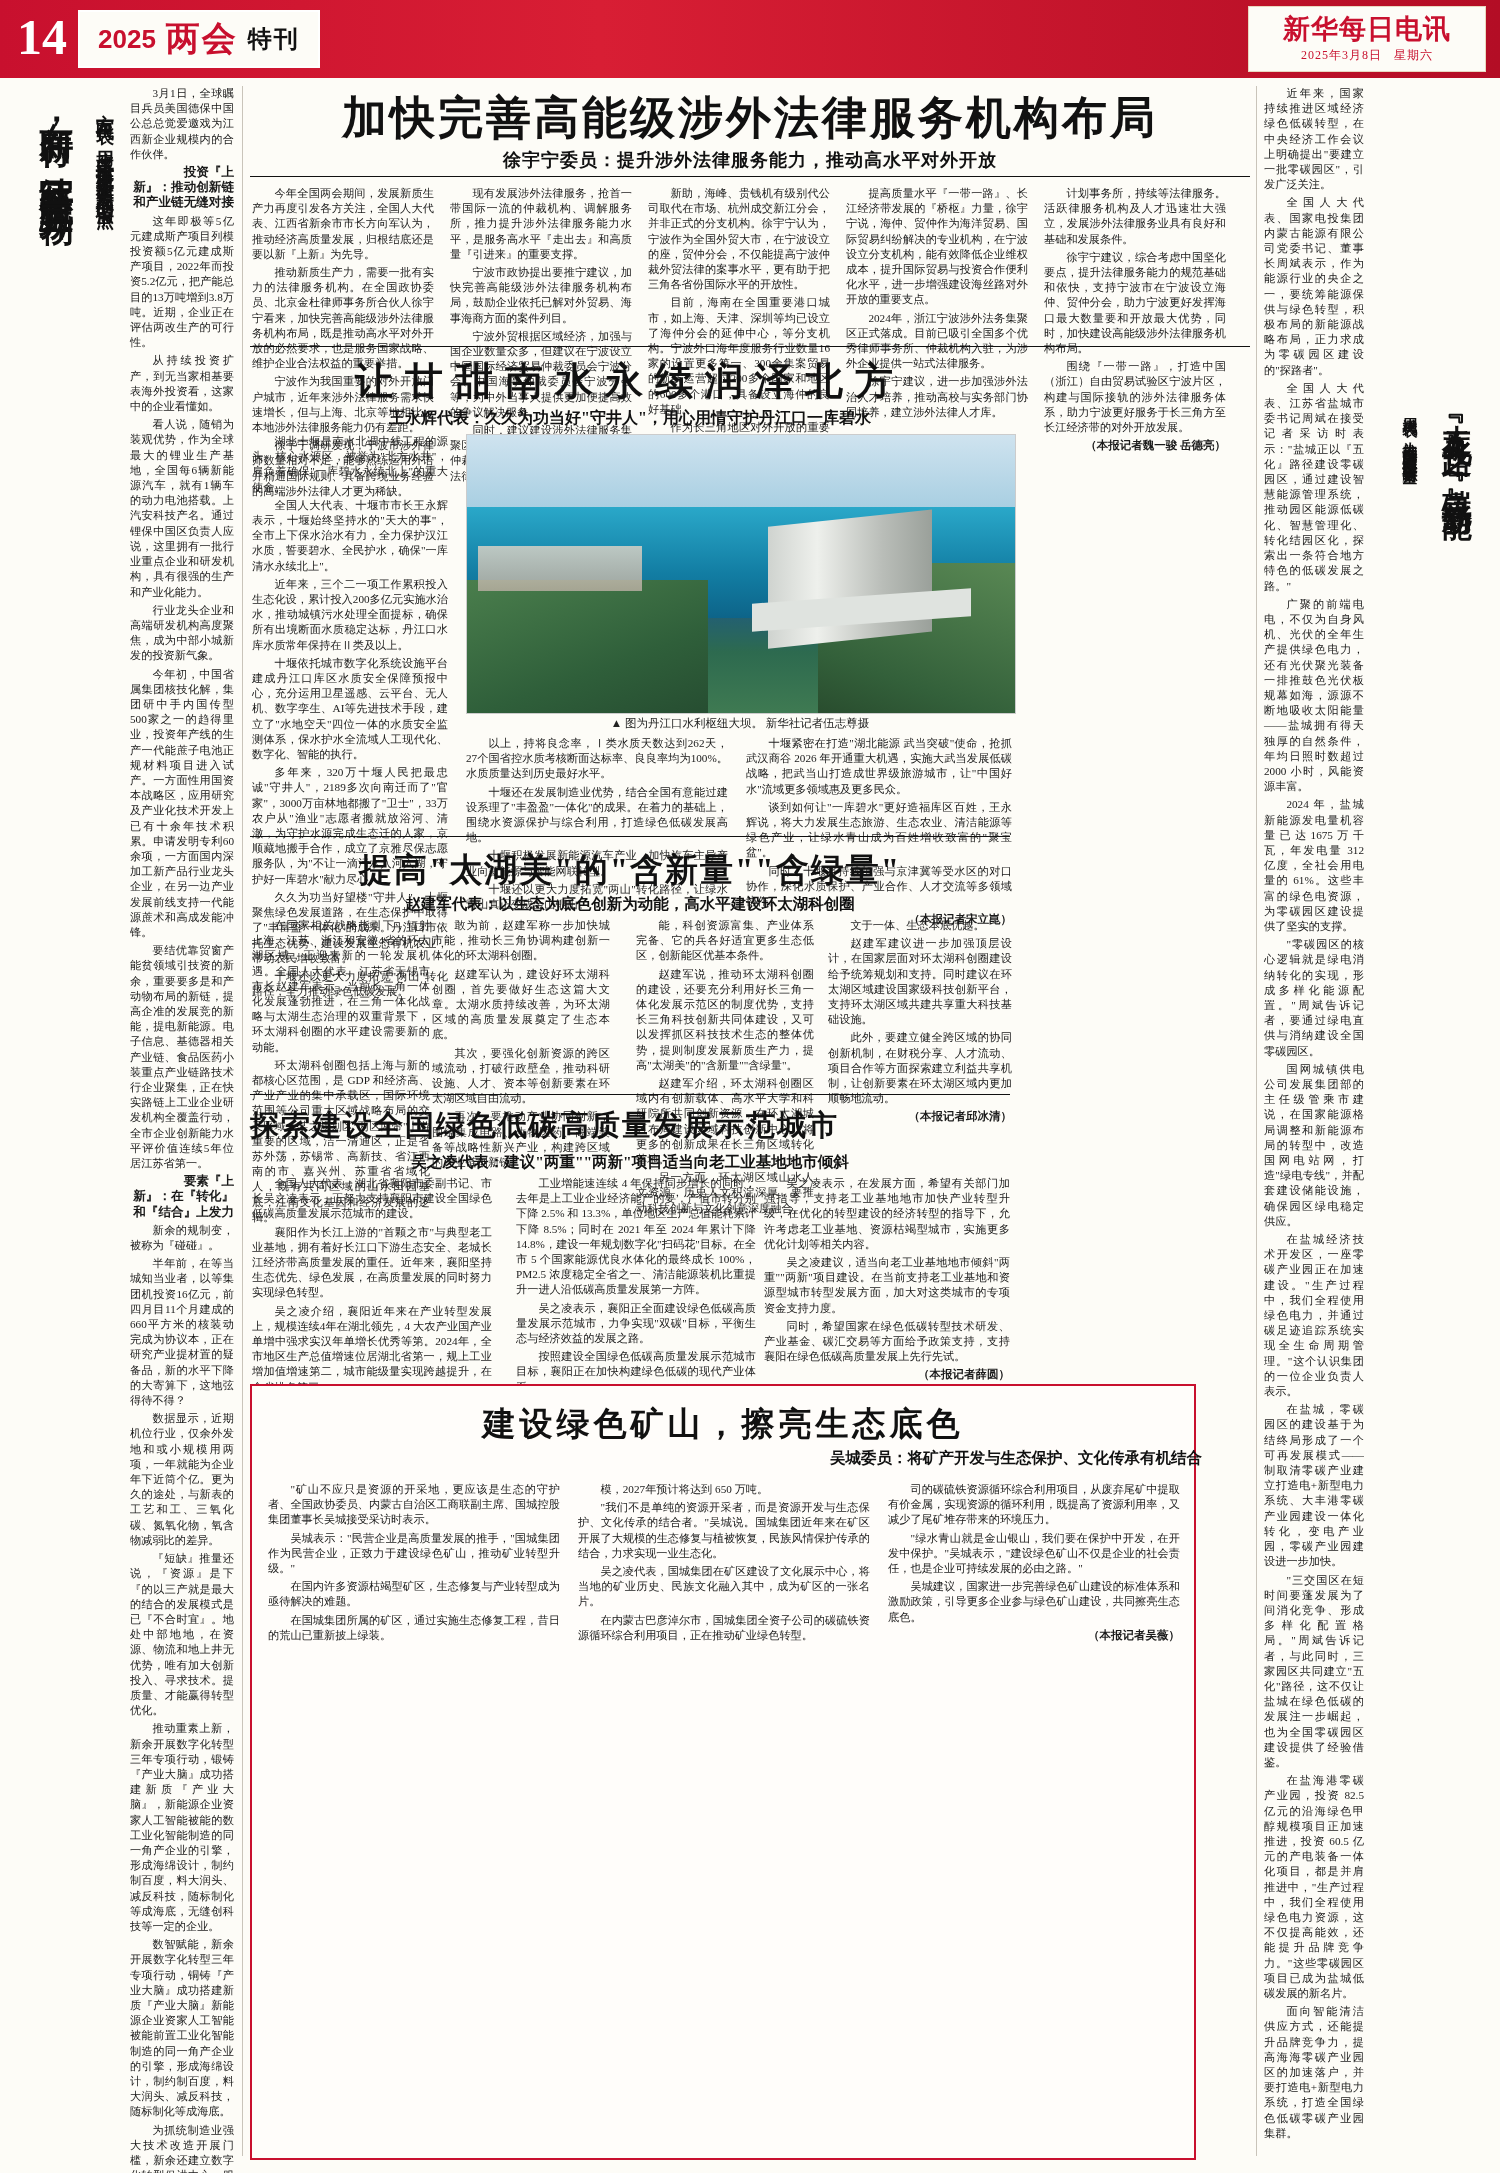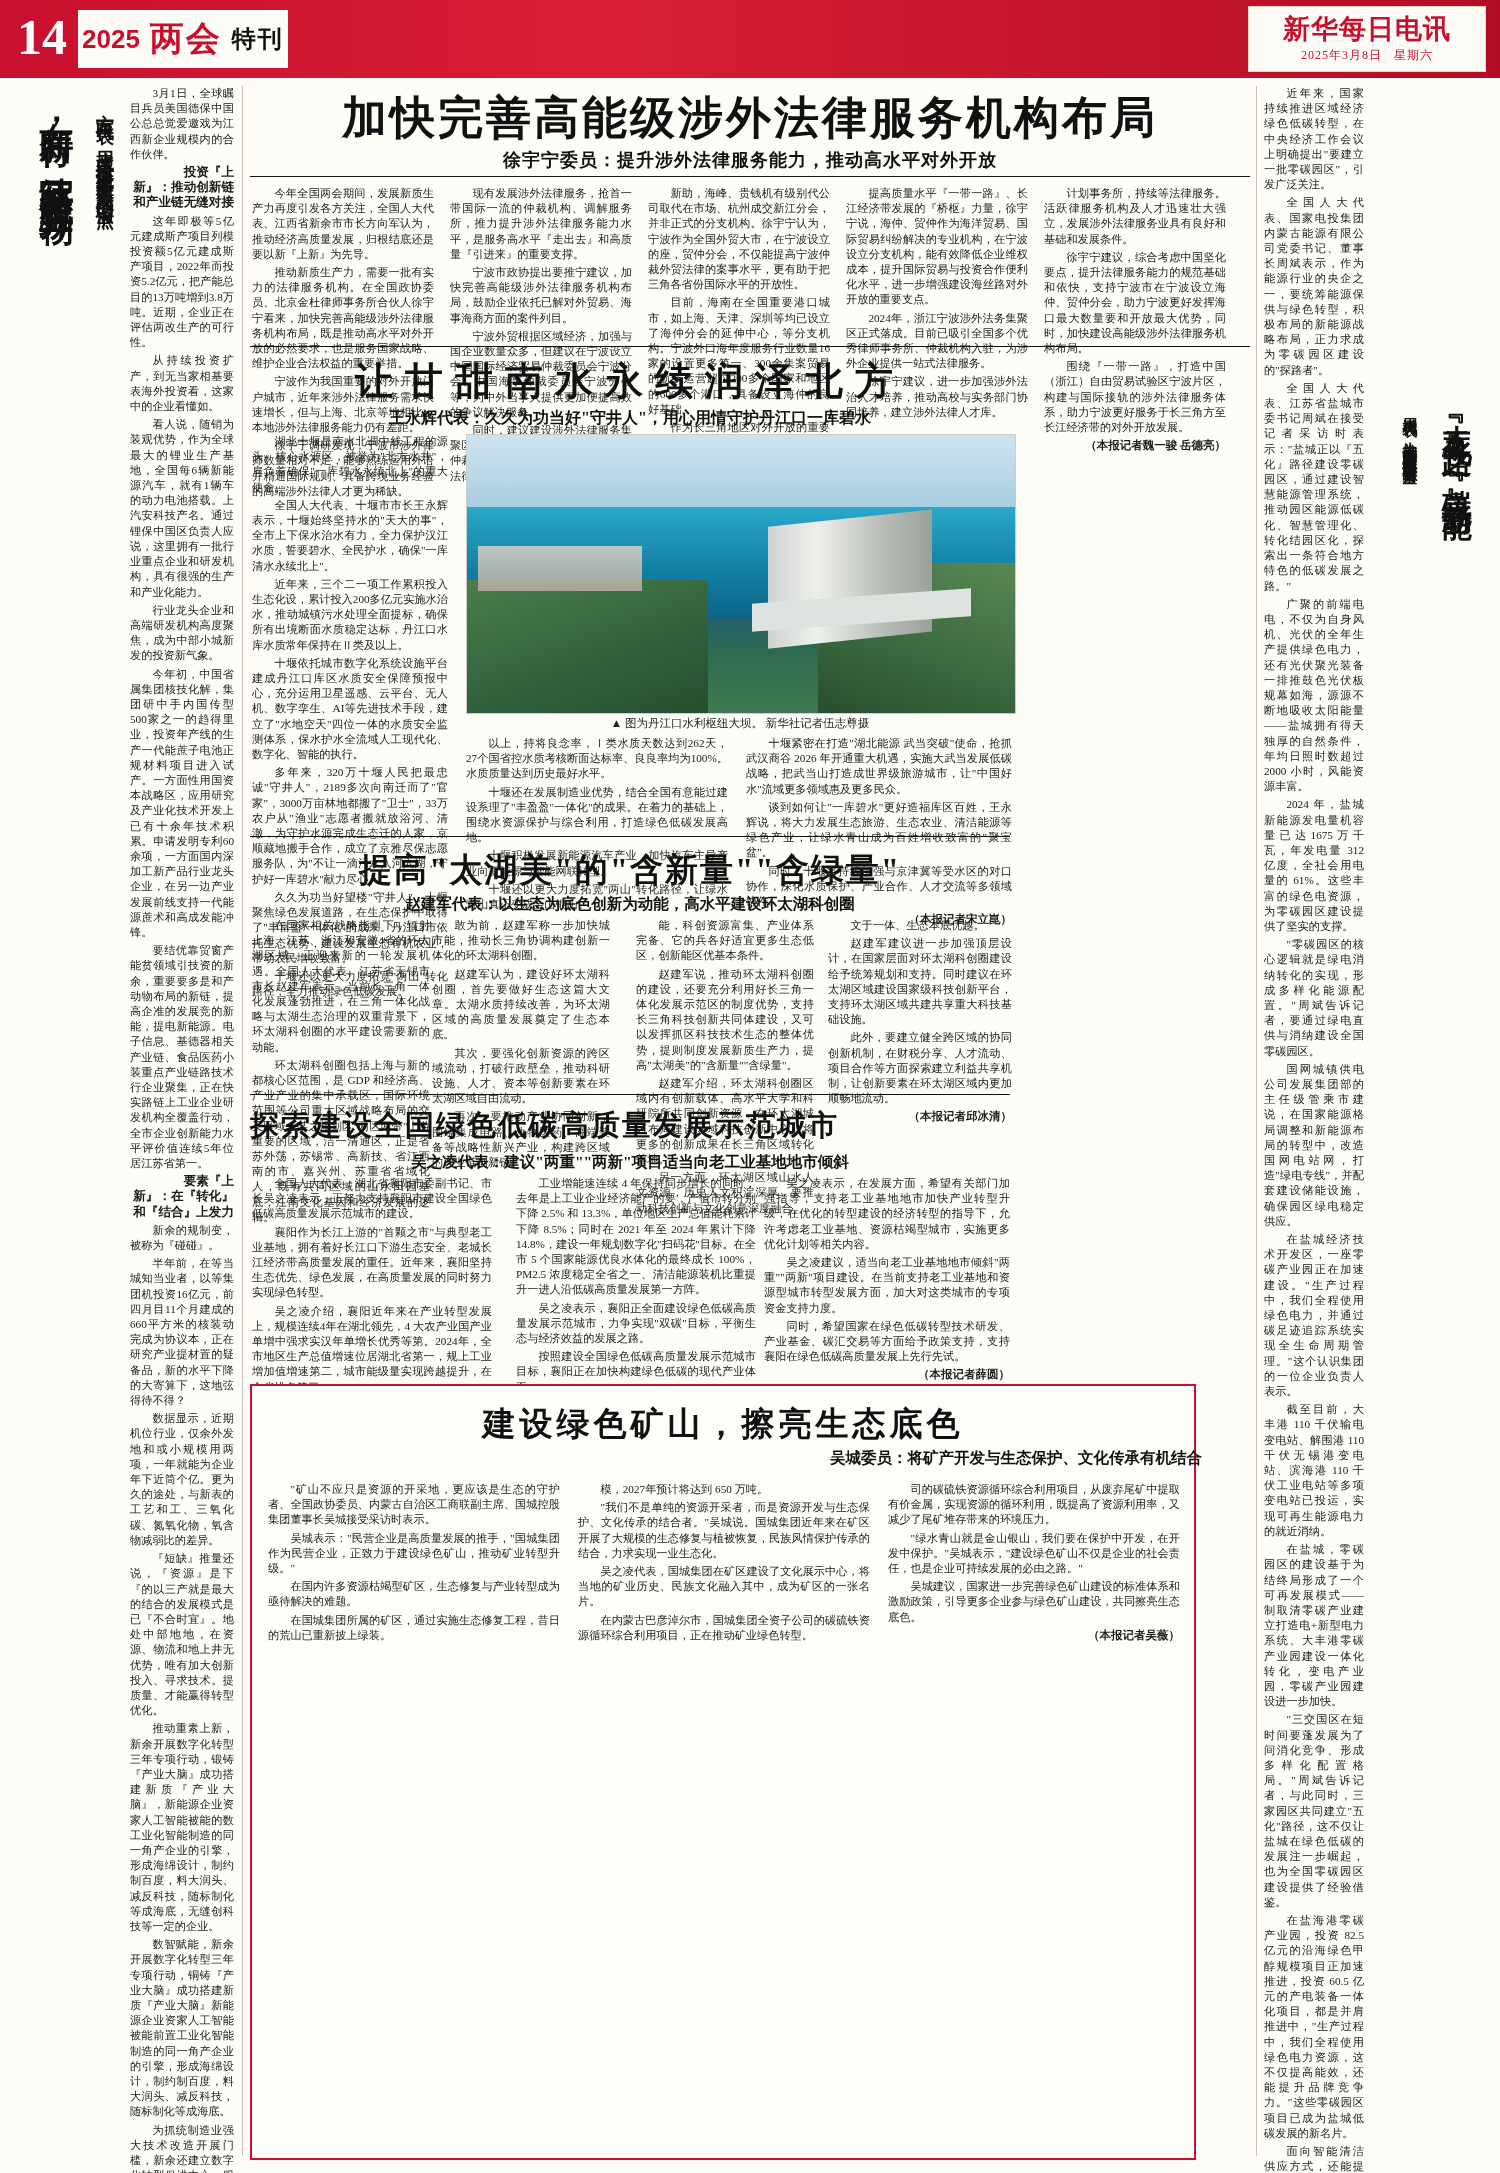--- a/index.html
+++ b/index.html
@@ -19,21 +19,21 @@
     background:linear-gradient(90deg,#c8102e 0%,#d81e34 40%,#b30d25 100%);
   }
   .page-number{
     position:absolute;left:14px;top:8px;width:56px;height:58px;
     color:#fff;font-size:50px;font-weight:bold;line-height:58px;text-align:center;
     font-family:"Liberation Serif",serif;
   }
   .special-badge{
     position:absolute;left:78px;top:10px;height:54px;
     background:#fdfcf7;border:2px solid #fff;
-    padding:0 2px;display:flex;align-items:center;gap:10px;
+    padding:0 18px;display:flex;align-items:center;gap:10px;
   }
   .special-year{font-size:26px;color:#c8102e;font-weight:bold;font-family:"Liberation Sans",sans-serif;}
   .special-main{font-size:34px;color:#c8102e;font-weight:bold;letter-spacing:2px;}
   .special-sub{font-size:24px;color:#111;font-weight:bold;letter-spacing:2px;}
 
   .nameplate{
     position:absolute;right:14px;top:6px;width:236px;height:64px;
     background:#fdfcf7;border:1px solid #e8d8c0;
     display:flex;flex-direction:column;align-items:center;justify-content:center;
   }
@@ -384,21 +384,20 @@
 
   <div class="col col-text" style="left:1264px;top:86px;width:100px;height:2070px;">
     <p>近年来，国家持续推进区域经济绿色低碳转型，在中央经济工作会议上明确提出"要建立一批零碳园区"，引发广泛关注。</p>
     <p>全国人大代表、国家电投集团内蒙古能源有限公司党委书记、董事长周斌表示，作为能源行业的央企之一，要统筹能源保供与绿色转型，积极布局的新能源战略布局，正力求成为零碳园区建设的"探路者"。</p>
     <p>全国人大代表、江苏省盐城市委书记周斌在接受记者采访时表示："盐城正以『五化』路径建设零碳园区，通过建设智慧能源管理系统，推动园区能源低碳化、智慧管理化、转化结园区化，探索出一条符合地方特色的低碳发展之路。"</p>
     <p>广聚的前端电电，不仅为自身风机、光伏的全年生产提供绿色电力，还有光伏聚光装备一排推鼓色光伏板规幕如海，源源不断地吸收太阳能量——盐城拥有得天独厚的自然条件，年均日照时数超过 2000 小时，风能资源丰富。</p>
     <p>2024 年，盐城新能源发电量机容量已达1675万千瓦，年发电量 312 亿度，全社会用电量的 61%。这些丰富的绿色电资源，为零碳园区建设提供了坚实的支撑。</p>
     <p>"零碳园区的核心逻辑就是绿电消纳转化的实现，形成多样化能源配置。"周斌告诉记者，要通过绿电直供与消纳建设全国零碳园区。</p>
     <p>国网城镇供电公司发展集团部的主任级管乘市建说，在国家能源格局调整和新能源布局的转型中，改造国网电站网，打造"绿电专线"，并配套建设储能设施，确保园区绿电稳定供应。</p>
     <p>在盐城经济技术开发区，一座零碳产业园正在加速建设。"生产过程中，我们全程使用绿色电力，并通过碳足迹追踪系统实现全生命周期管理。"这个认识集团的一位企业负责人表示。</p>
-    <p>截至目前，大丰港 110 千伏输电变电站、解围港 110 千伏无锡港变电站、滨海港 110 千伏工业电站等多项变电站已投运，实现可再生能源电力的就近消纳。</p>
     <p>在盐城，零碳园区的建设基于为结终局形成了一个可再发展模式——制取清零碳产业建立打造电+新型电力系统、大丰港零碳产业园建设一体化转化，变电产业园，零碳产业园建设进一步加快。</p>
     <p>"三交国区在短时间要蓬发展为了间消化竞争、形成多样化配置格局。"周斌告诉记者，与此同时，三家园区共同建立"五化"路径，这不仅让盐城在绿色低碳的发展注一步崛起，也为全国零碳园区建设提供了经验借鉴。</p>
     <p>在盐海港零碳产业园，投资 82.5 亿元的沿海绿色甲醇规模项目正加速推进，投资 60.5 亿元的产电装备一体化项目，都是并肩推进中，"生产过程中，我们全程使用绿色电力资源，这不仅提高能效，还能提升品牌竞争力。"这些零碳园区项目已成为盐城低碳发展的新名片。</p>
     <p>面向智能清洁供应方式，还能提升品牌竞争力，提高海海零碳产业园区的加速落户，并要打造电+新型电力系统，打造全国绿色低碳零碳产业园集群。</p>
 
   </div>
 
 </div>
 
 </body></html>

